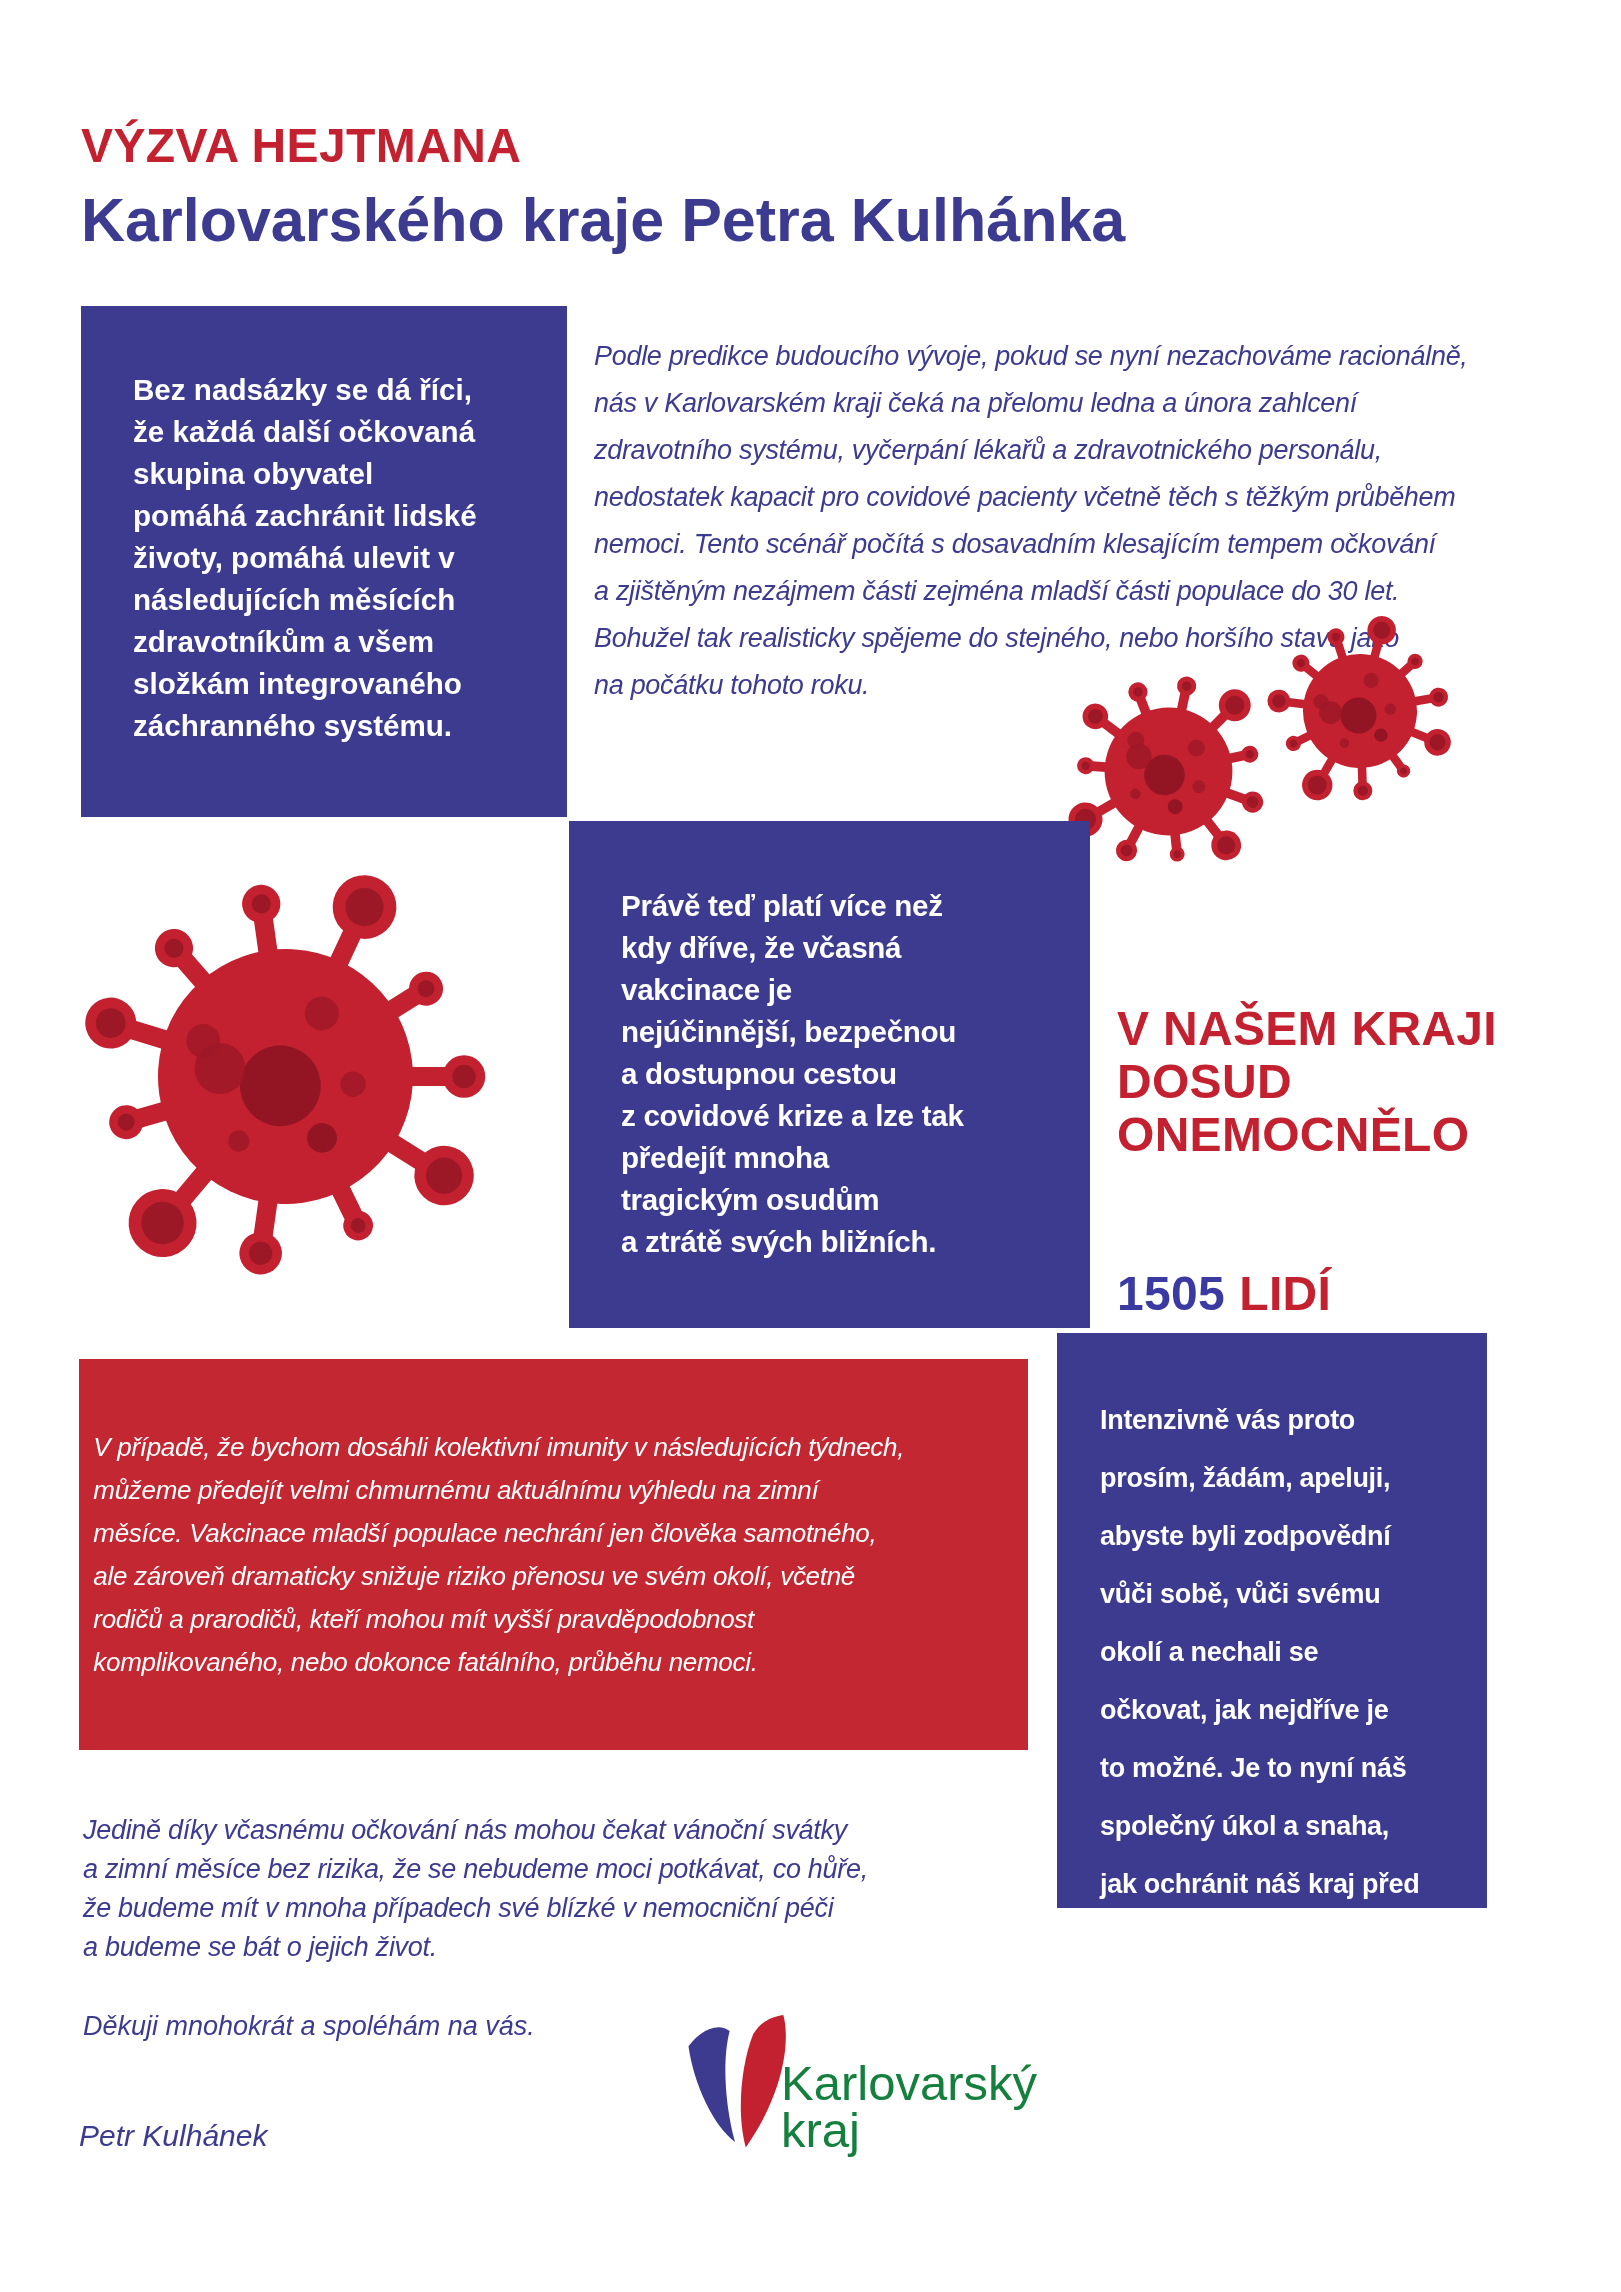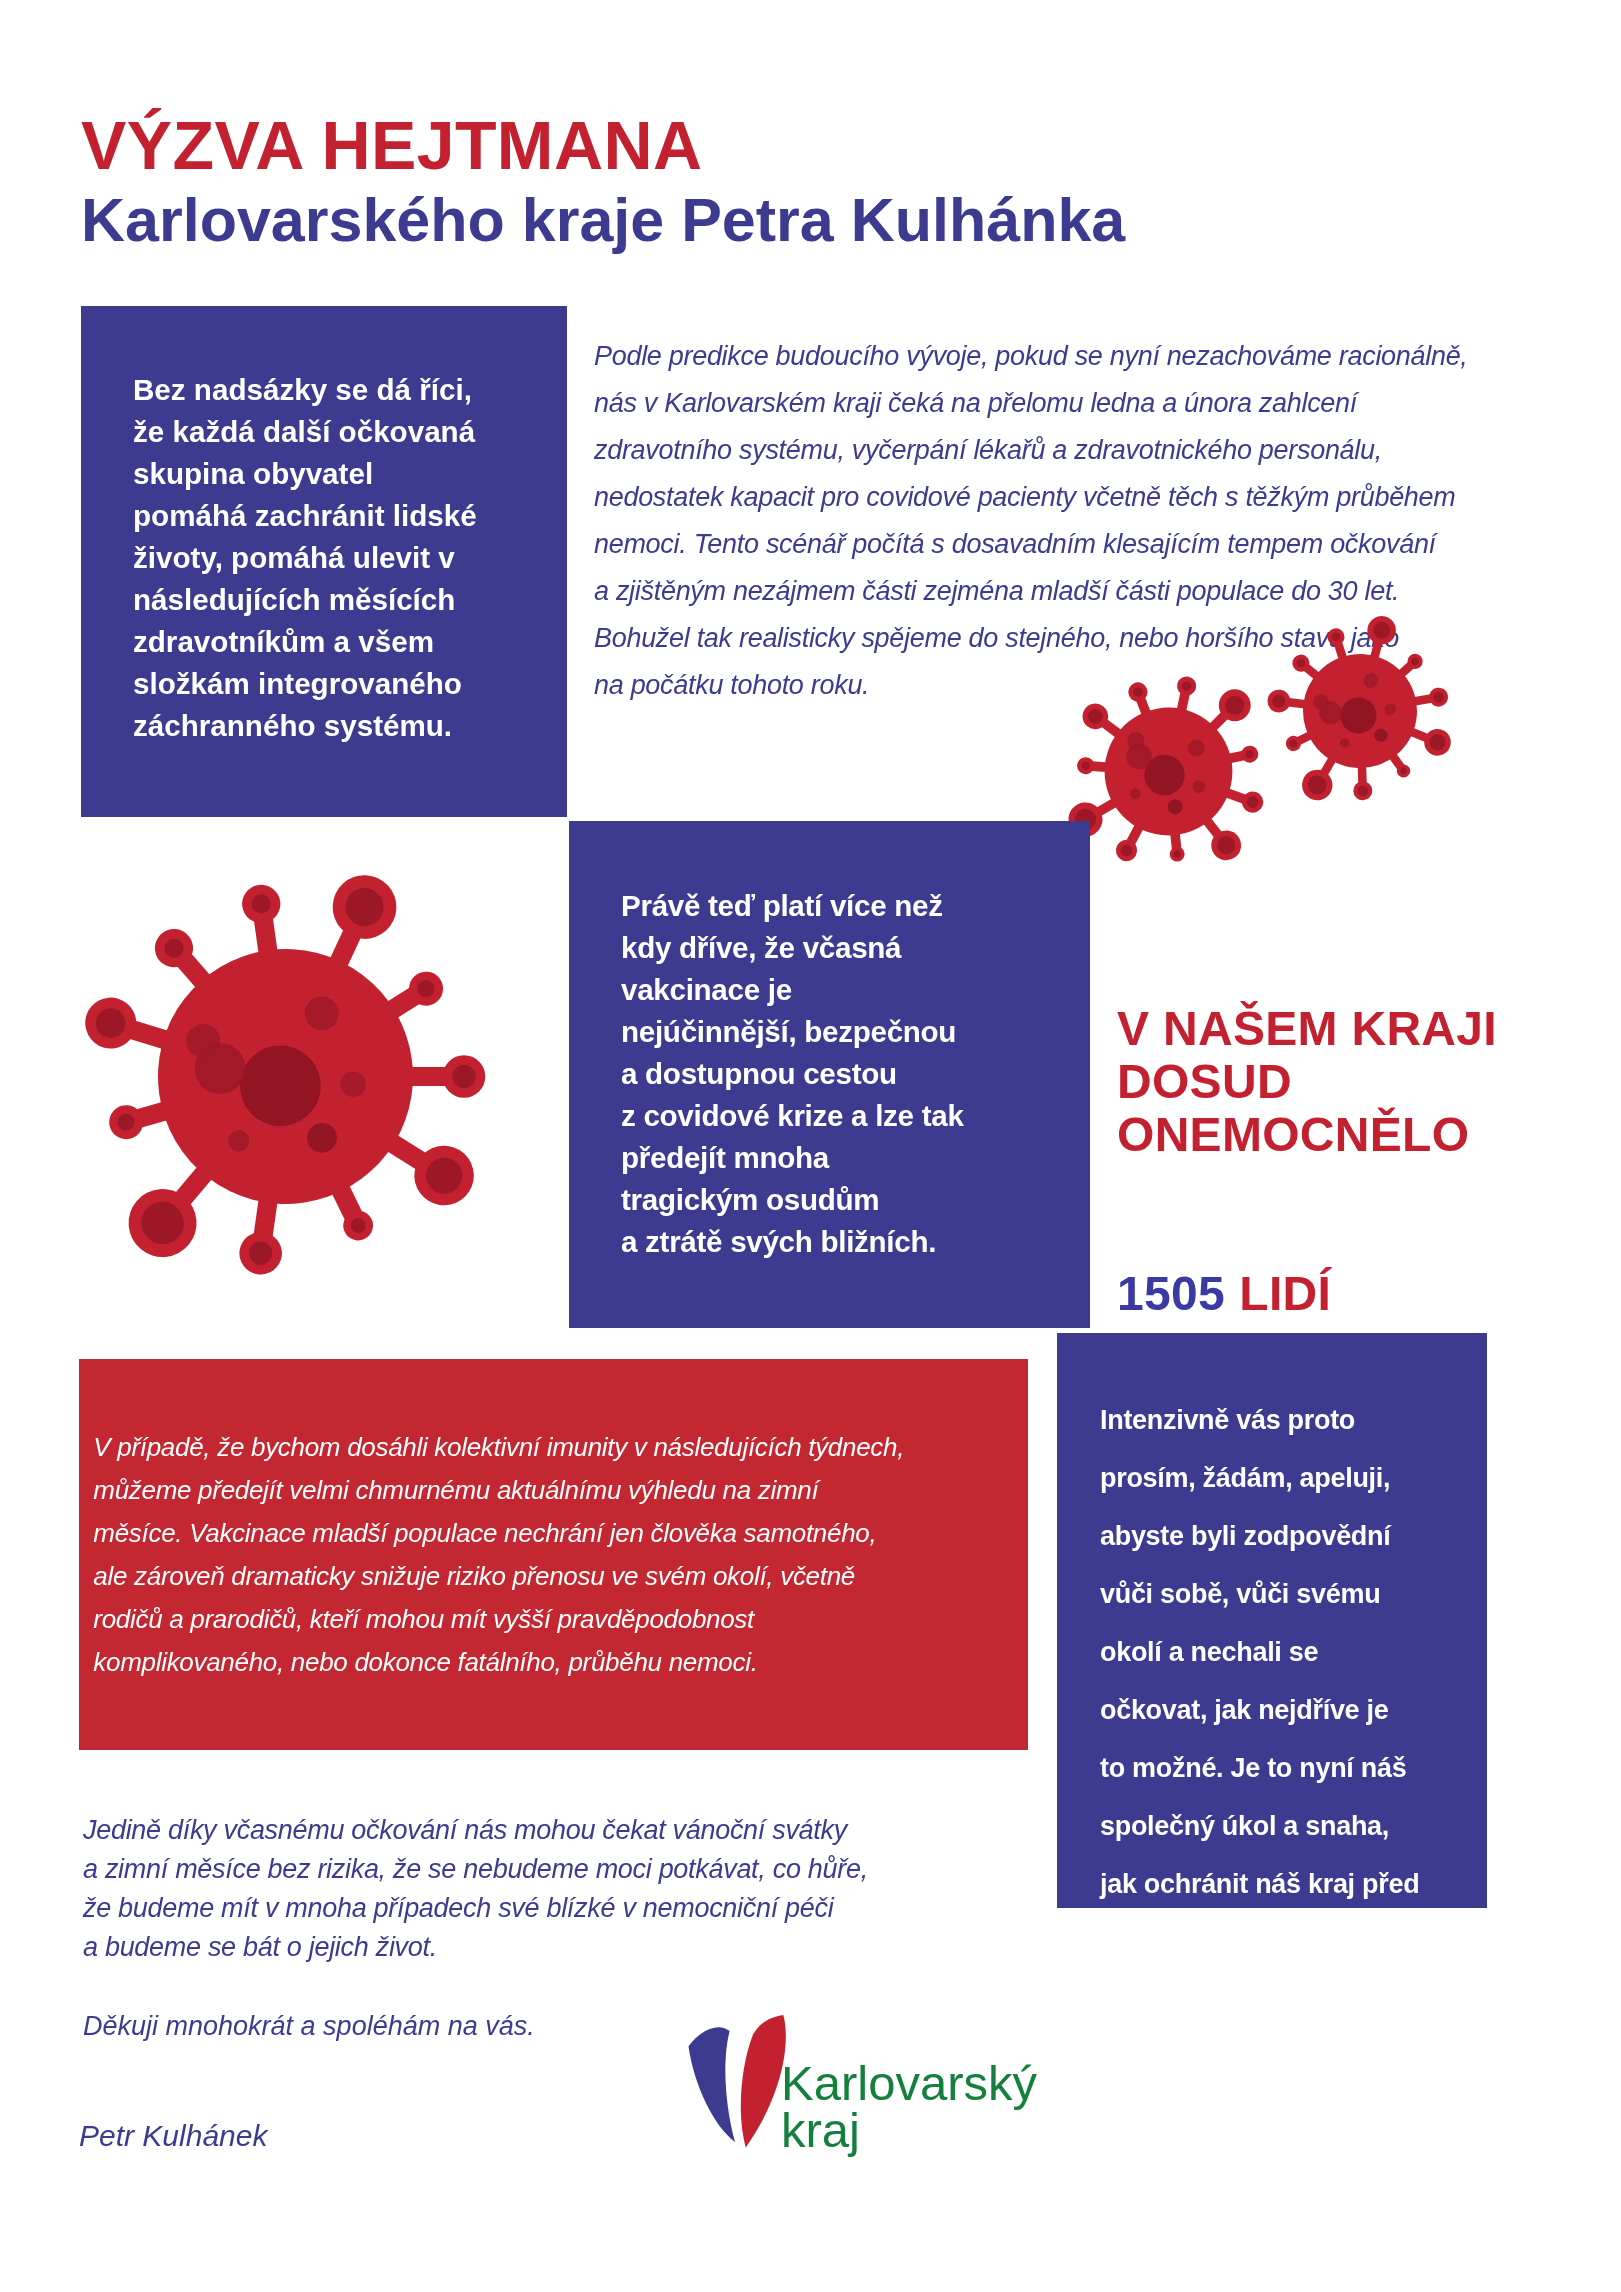--- a/index.html
+++ b/index.html
@@ -2,21 +2,21 @@
 <html style="font-size:14.3px"><head>
 <meta charset="utf-8">
 <style>
   html,body{margin:0;padding:0;background:#ffffff;}
   .page{
     position:relative;width:1621px;height:2293px;background:#ffffff;overflow:hidden;
     font-family:"Liberation Sans",sans-serif;color:#3c3b90;
   }
   .abs{position:absolute;}
   
-  .title1{left:81px;top:106px;font-size:68px;line-height:79px;font-weight:bold;
+  .title1{left:81px;top:106px;font-size:48px;line-height:79px;font-weight:bold;
           color:#c42130;letter-spacing:0.4px;}
   .title2{left:81px;top:184px;font-size:61px;line-height:72px;font-weight:bold;
           color:#3c3b90;}
   
   .box{box-sizing:border-box;white-space:pre;color:#ffffff;font-weight:bold;}
   .left-box{left:81px;top:306px;width:486px;height:511px;background:#3c3b90;
             padding:63px 6px 0 52px;font-size:29.6px;line-height:42px;}
   .center-box{left:569px;top:821px;width:521px;height:507px;background:#3c3b90;
             padding:64px 9px 0 52px;font-size:29.6px;line-height:42px;letter-spacing:-0.3px;}
   .appeal-box{left:1057px;top:1333px;width:430px;height:575px;background:#3c3b90;

